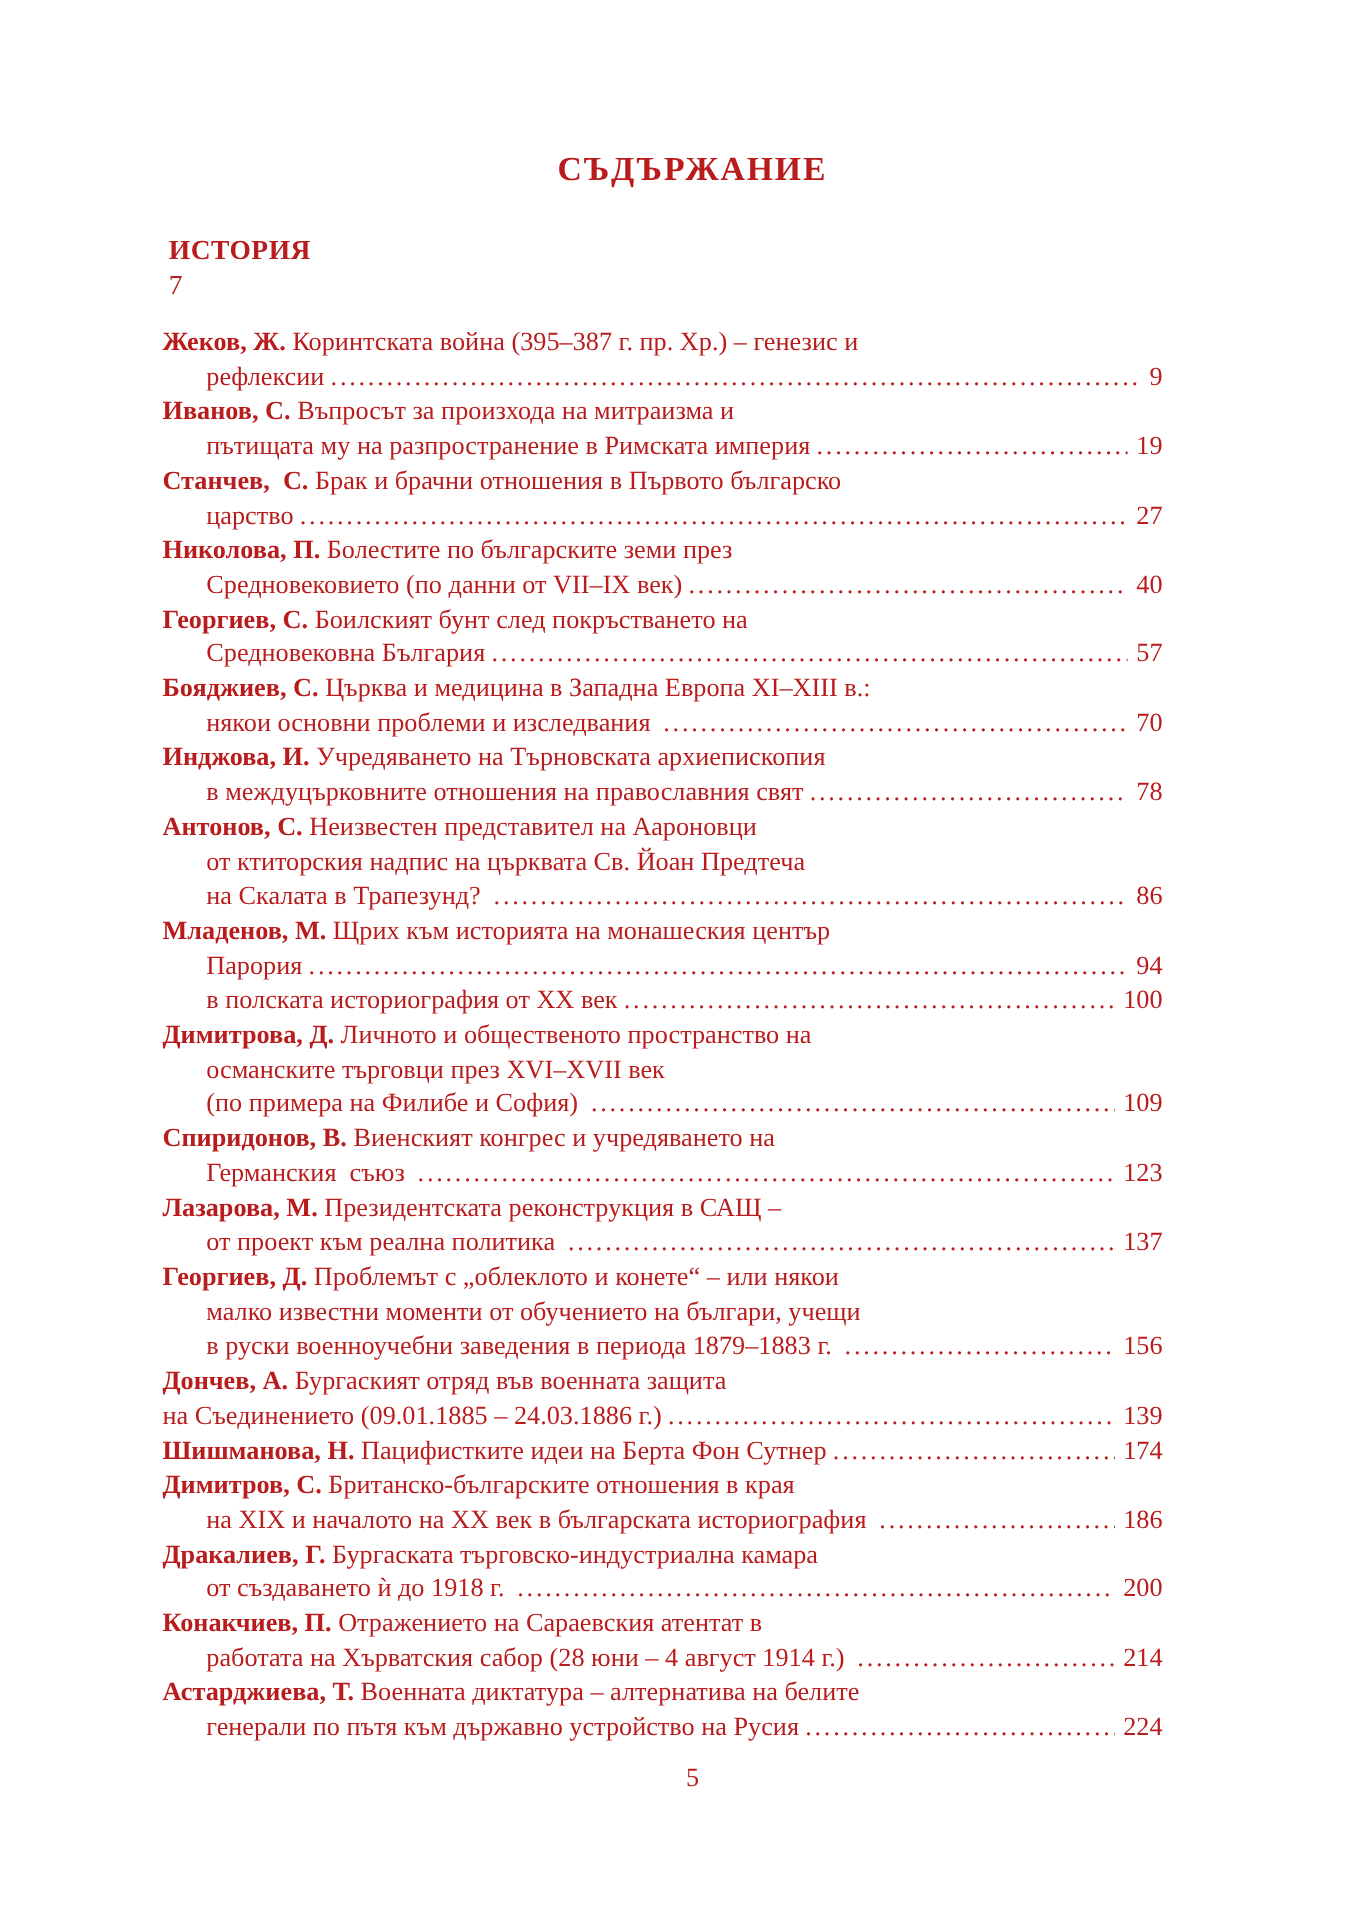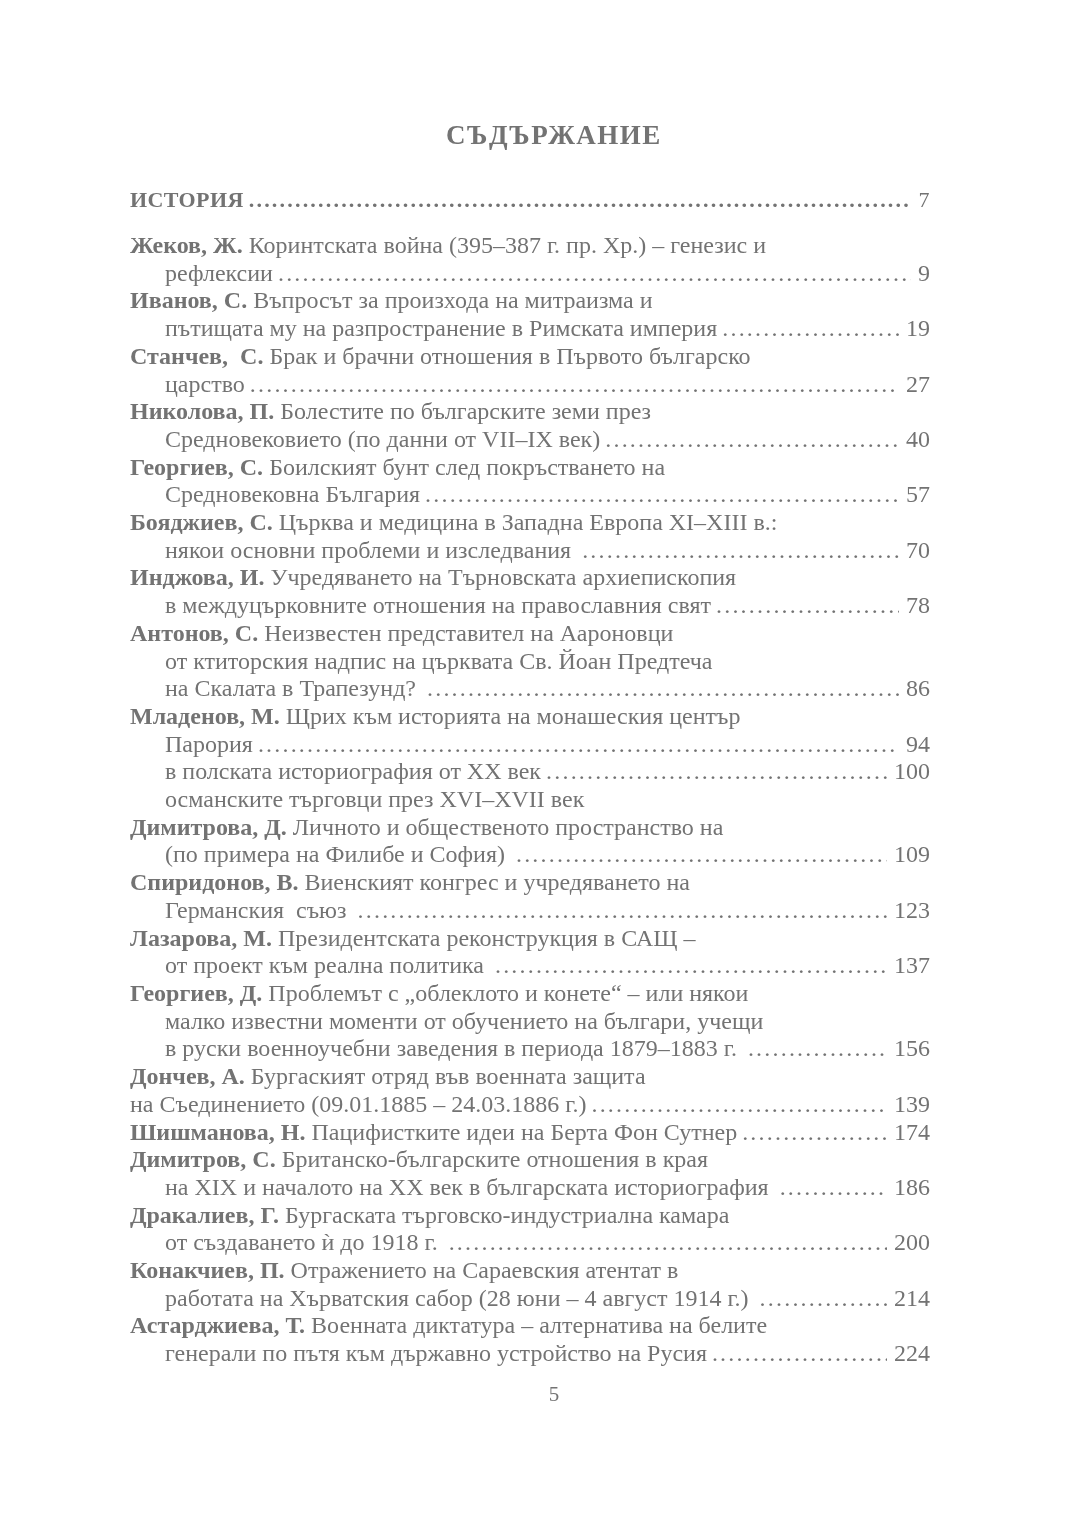--- a/index.html
+++ b/index.html
@@ -2,21 +2,21 @@
 <html lang="bg"><head>
 <meta charset="utf-8">
 <title>СЪДЪРЖАНИЕ</title>
 <style>
   html, body { margin: 0; padding: 0; background: #ffffff; }
   .page {
     position: relative;
     width: 1080px;
     height: 1536px;
     background: #ffffff;
-    color: #737373;
+    color: #b91c1c;
     font-family: "Liberation Serif", "DejaVu Serif", serif;
     overflow: hidden;
   }
   .content {
     position: absolute;
     left: 130px;
     top: 0;
     width: 800px;
   }
   .doc-title {
@@ -31,27 +31,28 @@
   }
   .section-row {
     margin-top: 34px;
     display: flex;
     align-items: baseline;
     font-size: 22px;
     font-weight: bold;
     line-height: 28px;
     letter-spacing: 0.4px;
     white-space: pre;
+    flex-direction: column;
   }
   .section-row .pg { font-weight: normal; }
   .toc { margin-top: 18px; }
   .line {
     display: flex;
     align-items: baseline;
-    font-size: 24px;
+    font-size: 21px;
     line-height: 27.7px;
     white-space: pre;
   }
   .line.indent { padding-left: 35px; }
   .run { flex: 0 0 auto; }
   .bold { font-weight: bold; }
   .italic { }
   .dots {
     flex: 1 1 0;
     overflow: hidden;
@@ -122,22 +123,22 @@
           <div class="line indent"><span class="run italic">на Скалата</span><span class="run normal"> в Трапезунд? </span><span class="dots"></span><span class="pg">86</span></div>
         </div>
         <div>
           <div class="line"><span class="run bold">Младенов, М.</span><span class="run normal"> Щрих към историята на монашеския център</span></div>
           <div class="line indent"><span class="run normal">Парория</span><span class="dots"></span><span class="pg">94</span></div>
         </div>
         <div>
           <div class="line indent"><span class="run normal">в полската историография от XX век</span><span class="dots"></span><span class="pg">100</span></div>
         </div>
         <div>
+          <div class="line"><span class="run bold">Димитрова, Д.</span><span class="run normal"> Личното и общественото пространство на</span></div>
           <div class="line indent"><span class="run normal">османските търговци през XVI–XVII век</span></div>
-          <div class="line"><span class="run bold">Димитрова, Д.</span><span class="run normal"> Личното и общественото пространство на</span></div>
           <div class="line indent"><span class="run normal">(по примера на Филибе и София) </span><span class="dots"></span><span class="pg">109</span></div>
         </div>
         <div>
           <div class="line"><span class="run bold">Спиридонов, В.</span><span class="run normal"> Виенският конгрес и учредяването на</span></div>
           <div class="line indent"><span class="run normal">Германския  съюз </span><span class="dots"></span><span class="pg">123</span></div>
         </div>
         <div>
           <div class="line"><span class="run bold">Лазарова, М.</span><span class="run normal"> Президентската реконструкция в САЩ –</span></div>
           <div class="line indent"><span class="run normal">от проект към реална политика </span><span class="dots"></span><span class="pg">137</span></div>
         </div>

